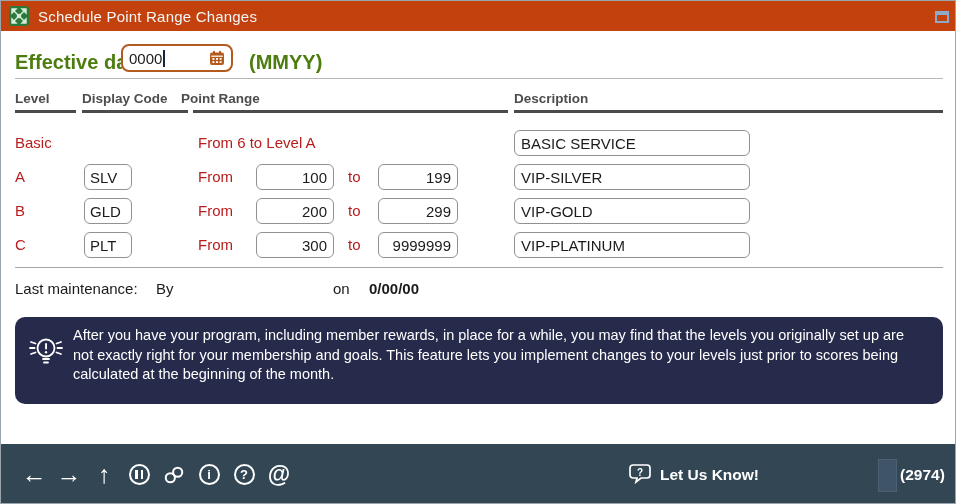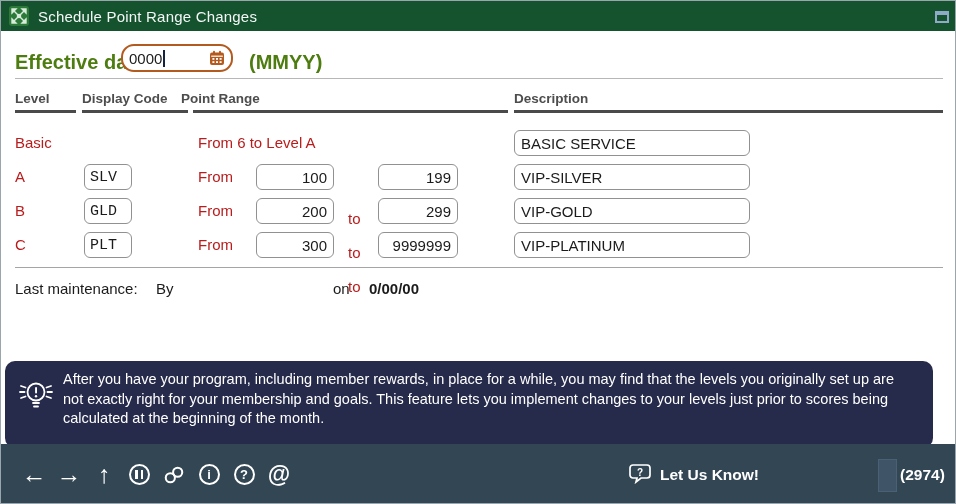--- a/index.html
+++ b/index.html
@@ -4,68 +4,68 @@
 <style>
   * { margin:0; padding:0; box-sizing:border-box; }
   body { font-family:"Liberation Sans","DejaVu Sans",sans-serif; background:#e8e8e8; }
   #screen {
     position:relative; width:956px; height:504px; background:#ffffff;
     overflow:hidden; border:1px solid #9aa5ad;
   }
   
   .titlebar {
     position:absolute; top:0; left:0; width:956px; height:30px;
-    background:#14532d; display:flex; align-items:center; padding-left:8px;
+    background:#c2410c; display:flex; align-items:center; padding-left:8px;
   }
   .app-icon {
     width:20px; height:20px; border-radius:3px; background:#2c7a3a;
     display:flex; align-items:center; justify-content:center; flex:0 0 auto;
   }
   .titlebar-title { color:#f4f6f7; font-size:15px; margin-left:9px; letter-spacing:.2px; }
   .win-restore {
     position:absolute; right:8px; top:10px; width:14px; height:12px;
     border:2px solid #8fa9c9; border-top-width:4px; background:transparent;
   }
   
   .fld-label { position:absolute; font-size:20px; color:#4d7c0f;font-weight:bold; }
   .eff-label { left:14px; top:50px; }
   .eff-input {
     position:absolute; left:120px; top:43px; width:112px; height:28px;
-    border:2px solid #b35a1f; border-radius:13px; display:flex; align-items:center;
+    border:2px solid #b35a1f; border-radius:8px; display:flex; align-items:center;
     padding:0 6px; background:#fff;
   }
   .eff-value { font-size:15px; color:#1b1b1b; }
   .caret { width:1.5px; height:17px; background:#16233f; margin-left:1px; }
   .cal-icon { margin-left:auto; line-height:0; }
   .eff-hint { left:248px; top:50px; }
   .sep { position:absolute; left:14px; width:928px; height:1px; background:#b7b7b7; }
   .sep1 { top:77px; } .sep2 { top:266px; background:#a5a5a5; }
   
   .th { position:absolute; top:90px; font-size:13.5px; font-weight:bold; color:#4d4d4d; }
   .th-rule { position:absolute; top:109px; height:3px; background:#4a4a4a; }
   .row { position:absolute; left:0; width:956px; height:26px; }
   .cell-text { position:absolute; font-size:15px; color:#b91c1c; line-height:26px; }
   .inp {
     position:absolute; top:0; height:26px; border:1.5px solid #919191; border-radius:6px;
     font-size:15px; color:#1b1b1b; background:#fff; outline:none;
     font-family:"Liberation Sans","DejaVu Sans",sans-serif;
   }
-  .inp-code { left:83px; width:48px; padding:12px 5px;font-family:Liberation Mono, monospace; }
+  .inp-code { left:83px; width:48px; padding:12px 5px; }
   .inp-from { left:255px; width:78px; text-align:right; padding:0 6px; }
   .inp-to   { left:377px; width:80px; text-align:right; padding:0 6px; }
   .inp-desc { left:513px; width:236px; padding:0 6px; }
-  .c-level { left:14px; } .c-from { left:197px; } .c-to { left:347px;margin-top:42px; }
+  .c-level { left:14px; } .c-from { left:197px; } .c-to { left:347px; }
   
   .lm { position:absolute; top:279px; height:18px; width:956px; }
   .lm span { position:absolute; font-size:15px; color:#1b1b1b; }
   .lm-on-value { font-weight:bold; }
   
   .info-box {
-    position:absolute; left:4px; top:316px; width:928px; height:87px;
-    background:#262a4b; border-radius:10px; color:#ffffff;margin-top:44px;
+    position:absolute; left:14px; top:316px; width:928px; height:87px;
+    background:#262a4b; border-radius:10px; color:#ffffff;
   }
   .bulb { position:absolute; left:14px; top:15px; line-height:0; }
   .info-text {
     position:absolute; left:58px; top:9px; width:842px;
     font-size:14.5px; line-height:19.5px; color:#ffffff;
   }
   
   .toolbar {
     position:absolute; left:0; top:443px; width:956px; height:61px; background:#334654;
   }

